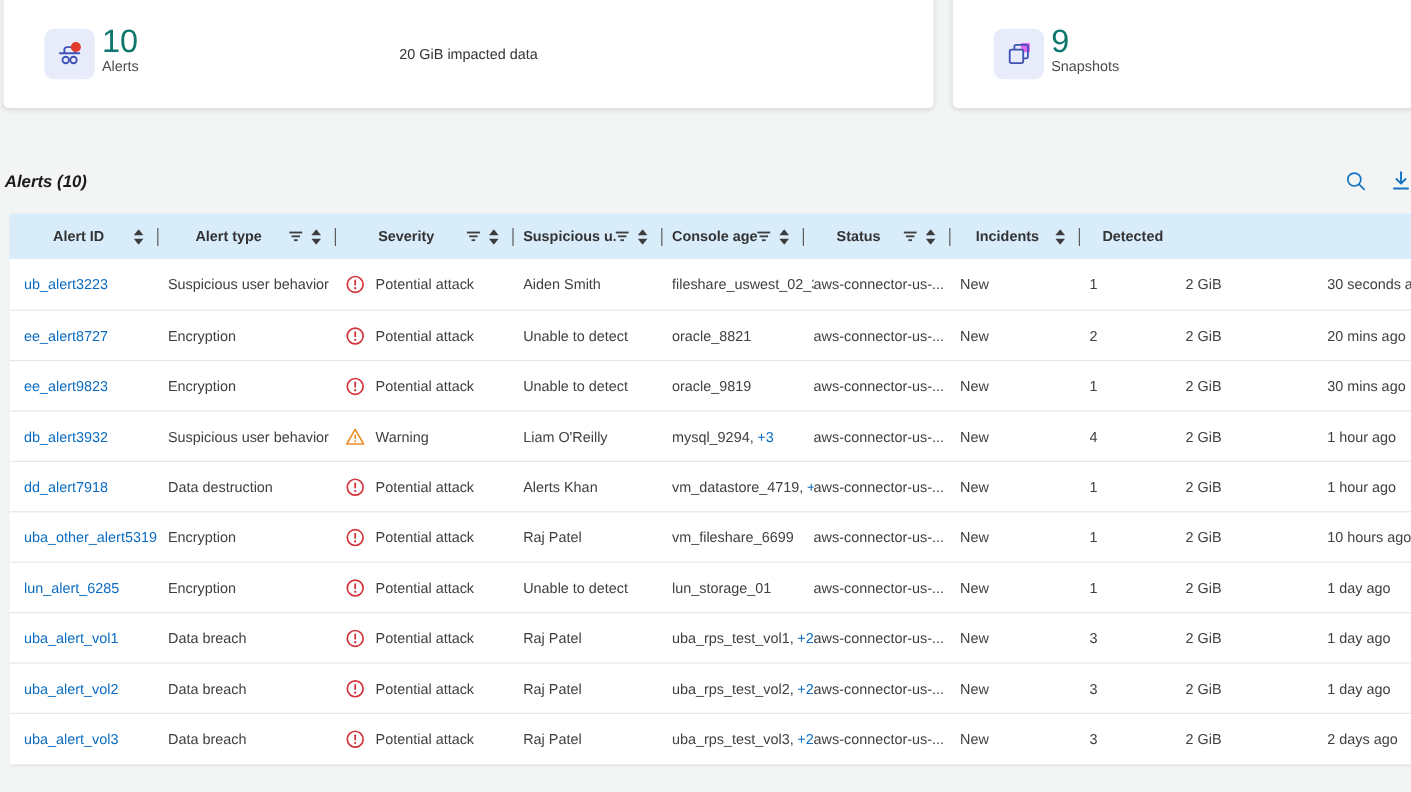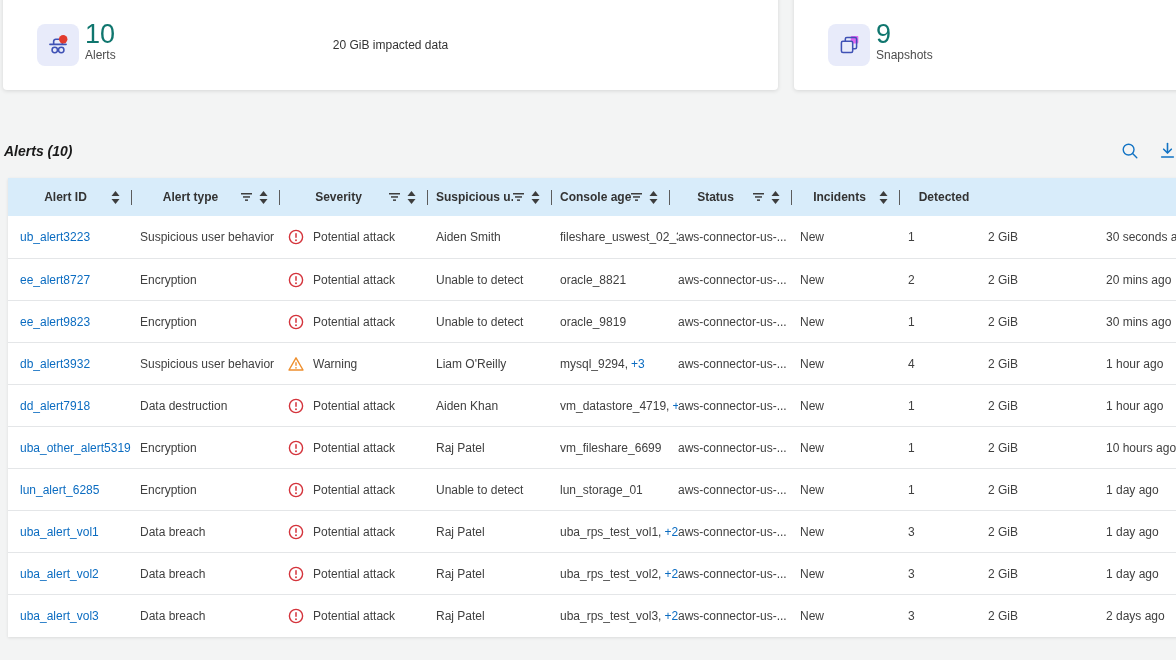--- a/index.html
+++ b/index.html
@@ -377,21 +377,21 @@
           <span class="sev sev-attack">
             <svg class="ic-circle" viewBox="0 0 16 16" fill="none">
               <circle cx="8" cy="8" r="6.6" stroke="#d4333b" stroke-width="1.4"></circle>
               <rect x="7.25" y="4" width="1.5" height="5" rx="0.75" fill="#d4333b"></rect>
               <circle cx="8" cy="11.2" r="0.95" fill="#d4333b"></circle>
             </svg>
 
           </span>
           <span>Potential attack</span>
         </div>
-        <div class="tcell">Aiden Khan</div>
+        <div class="tcell">Alerts Khan</div>
         <div class="tcell">
           <span>vm_datastore_4719,</span><a class="link wl-more">+</a>
         </div>
         <div class="tcell">aws-connector-us-...</div>
         <div class="tcell">New</div>
         <div class="tcell">1</div>
         <div class="tcell">2 GiB</div>
         <div class="tcell">1 hour ago</div>
       </div>
 

